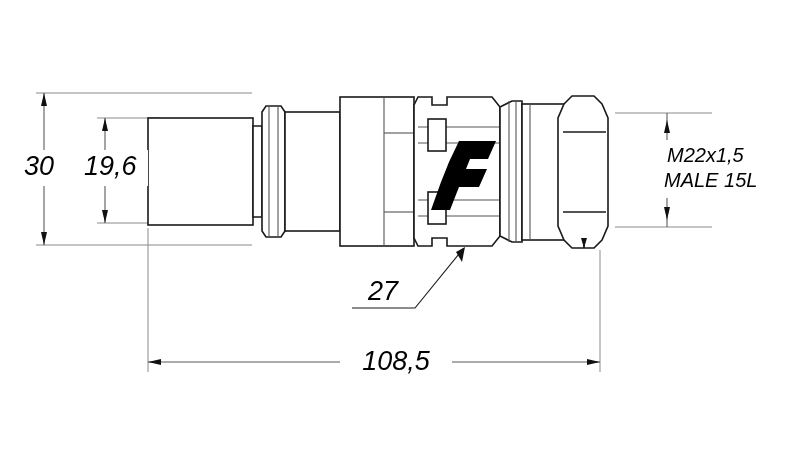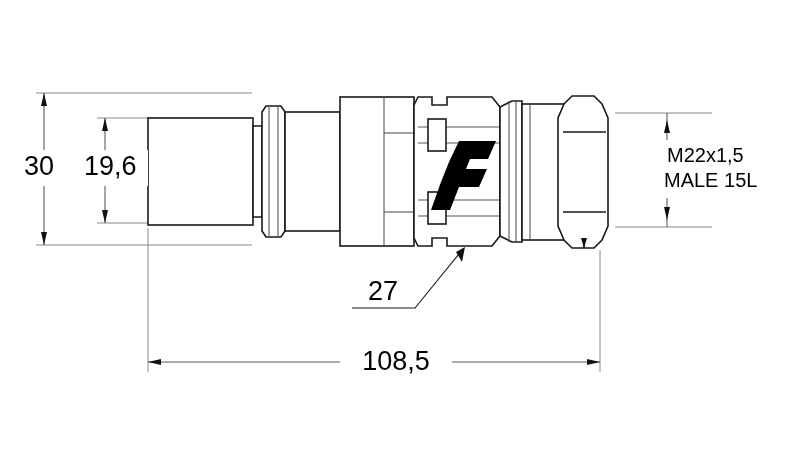--- a/index.html
+++ b/index.html
@@ -11,20 +11,21 @@
     width: 800px;
     height: 450px;
     overflow: hidden;
     font-family: "Liberation Sans", sans-serif;
   }
   #drawing-root {
     position: relative;
     width: 800px;
     height: 450px;
     background: #ffffff;
+    font-style: italic;
   }
   svg#technical-drawing {
     display: block;
     width: 800px;
     height: 450px;
   }
   .part-line {
     fill: none;
     stroke: #1a1a1a;
     stroke-width: 1.6;

